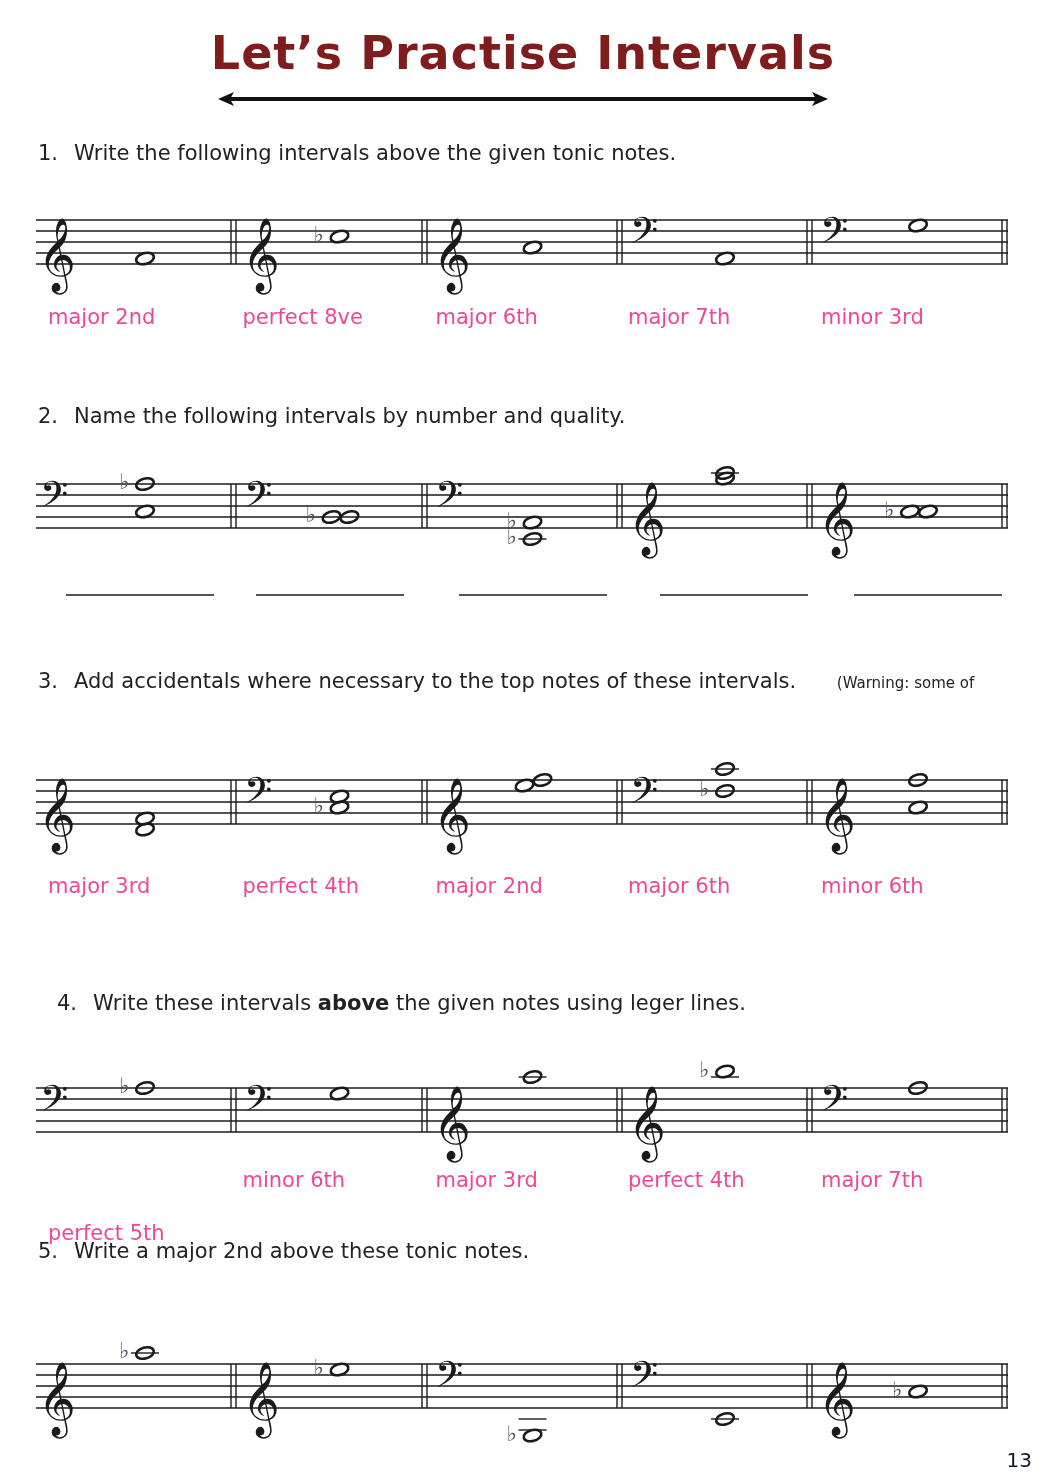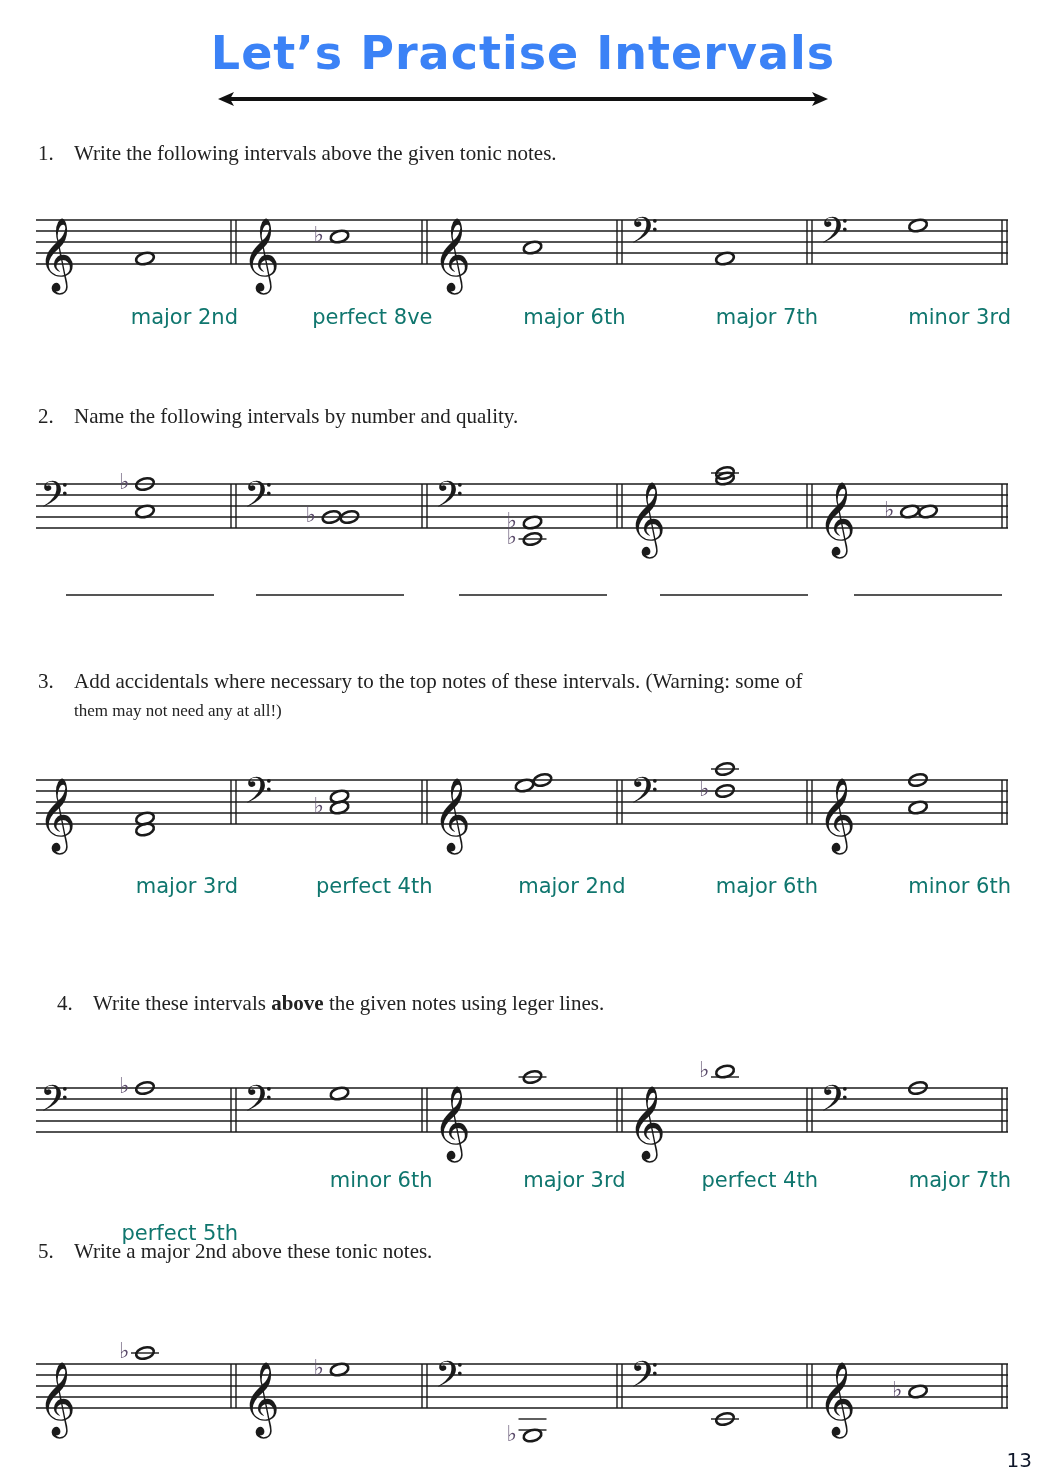--- a/index.html
+++ b/index.html
@@ -1,25 +1,25 @@
 <!DOCTYPE html>
 <html><head>
 <meta charset="utf-8">
 <style>
   html, body { margin:0; padding:0; background:#ffffff; }
   body { width:1046px; height:1482px; position:relative; overflow:hidden; font-family:"DejaVu Sans", sans-serif; color:#1a1a1a; }
-  .title { position:absolute; left:0; width:1046px; top:26px; text-align:center; font-size:46px; font-weight:bold; letter-spacing:1px; color:#3b82f6; }
+  .title { position:absolute; left:0; width:1046px; top:26px; text-align:center; font-size:46px; font-weight:bold; letter-spacing:1px; color:#7f1d1d; }
   .arrow { position:absolute; left:218px; top:92px; width:610px; height:14px; }
-  .question { position:absolute; left:38px; font-size:21px; color:#222; line-height:30px;font-family:Liberation Serif, serif; }
+  .question { position:absolute; left:38px; font-size:21px; color:#222; line-height:30px; }
   .question .num { display:inline-block; width:36px; }
   .question .cont { display:block; padding-left:36px; font-size:17px; }
   .question b { font-weight:bold; }
   .staff { position:absolute; left:36px; width:972px; height:60px; }
   .staff svg { position:absolute; left:0; top:0; overflow:visible; }
-  .label { position:absolute; font-size:21px; color:#0f766e; text-align:right; width:190px; }
+  .label { position:absolute; font-size:21px; color:#ec4899; text-align:left; width:190px; }
   .blank { position:absolute; height:2px; background:#555; width:148px; }
   .pagenum { position:absolute; right:14px; bottom:10px; font-size:20px; color:#0f172a; }
 </style>
 </head>
 <body>
 
 <div class="title">Let’s Practise Intervals</div>
 <svg class="arrow" viewBox="0 0 610 14">
   <line x1="8" y1="7" x2="602" y2="7" stroke="#111" stroke-width="4"></line>
   <polygon points="0,7 16,0 12,7 16,14" fill="#111"></polygon>
@@ -125,22 +125,21 @@
       </g>
     </svg>
   </div>
 <div class="blank" style="left:66px; top:594px;"></div>
 <div class="blank" style="left:256px; top:594px;"></div>
 <div class="blank" style="left:459px; top:594px;"></div>
 <div class="blank" style="left:660px; top:594px;"></div>
 <div class="blank" style="left:854px; top:594px;"></div>
 
 <div class="question" style="top:666px;">
-  <span class="num">3.</span><span>Add accidentals where necessary to the top notes of these intervals.</span> <span style="font-size:21px;">(Warning: some of</span>
-  <span class="cont">them may not need any at all!)</span>
+  <span class="num">3.</span><span>Add accidentals where necessary to the top notes of these intervals.</span> <span style="font-size:15px;margin-left:34px;">(Warning: some of</span>
 </div>
 <div class="staff" style="top:760px;">
     <svg width="972" height="90" viewBox="0 0 972 90">
       <line x1="0" x2="972" y1="20" y2="20" stroke="#1a1a1a" stroke-width="1.6"></line>
       <line x1="0" x2="972" y1="31" y2="31" stroke="#1a1a1a" stroke-width="1.6"></line>
       <line x1="0" x2="972" y1="42" y2="42" stroke="#1a1a1a" stroke-width="1.6"></line>
       <line x1="0" x2="972" y1="53" y2="53" stroke="#1a1a1a" stroke-width="1.6"></line>
       <line x1="0" x2="972" y1="64" y2="64" stroke="#1a1a1a" stroke-width="1.6"></line>
       <line x1="195" x2="195" y1="20" y2="64" stroke="#1a1a1a" stroke-width="1.4"></line>
       <line x1="200" x2="200" y1="20" y2="64" stroke="#1a1a1a" stroke-width="1.4"></line>

